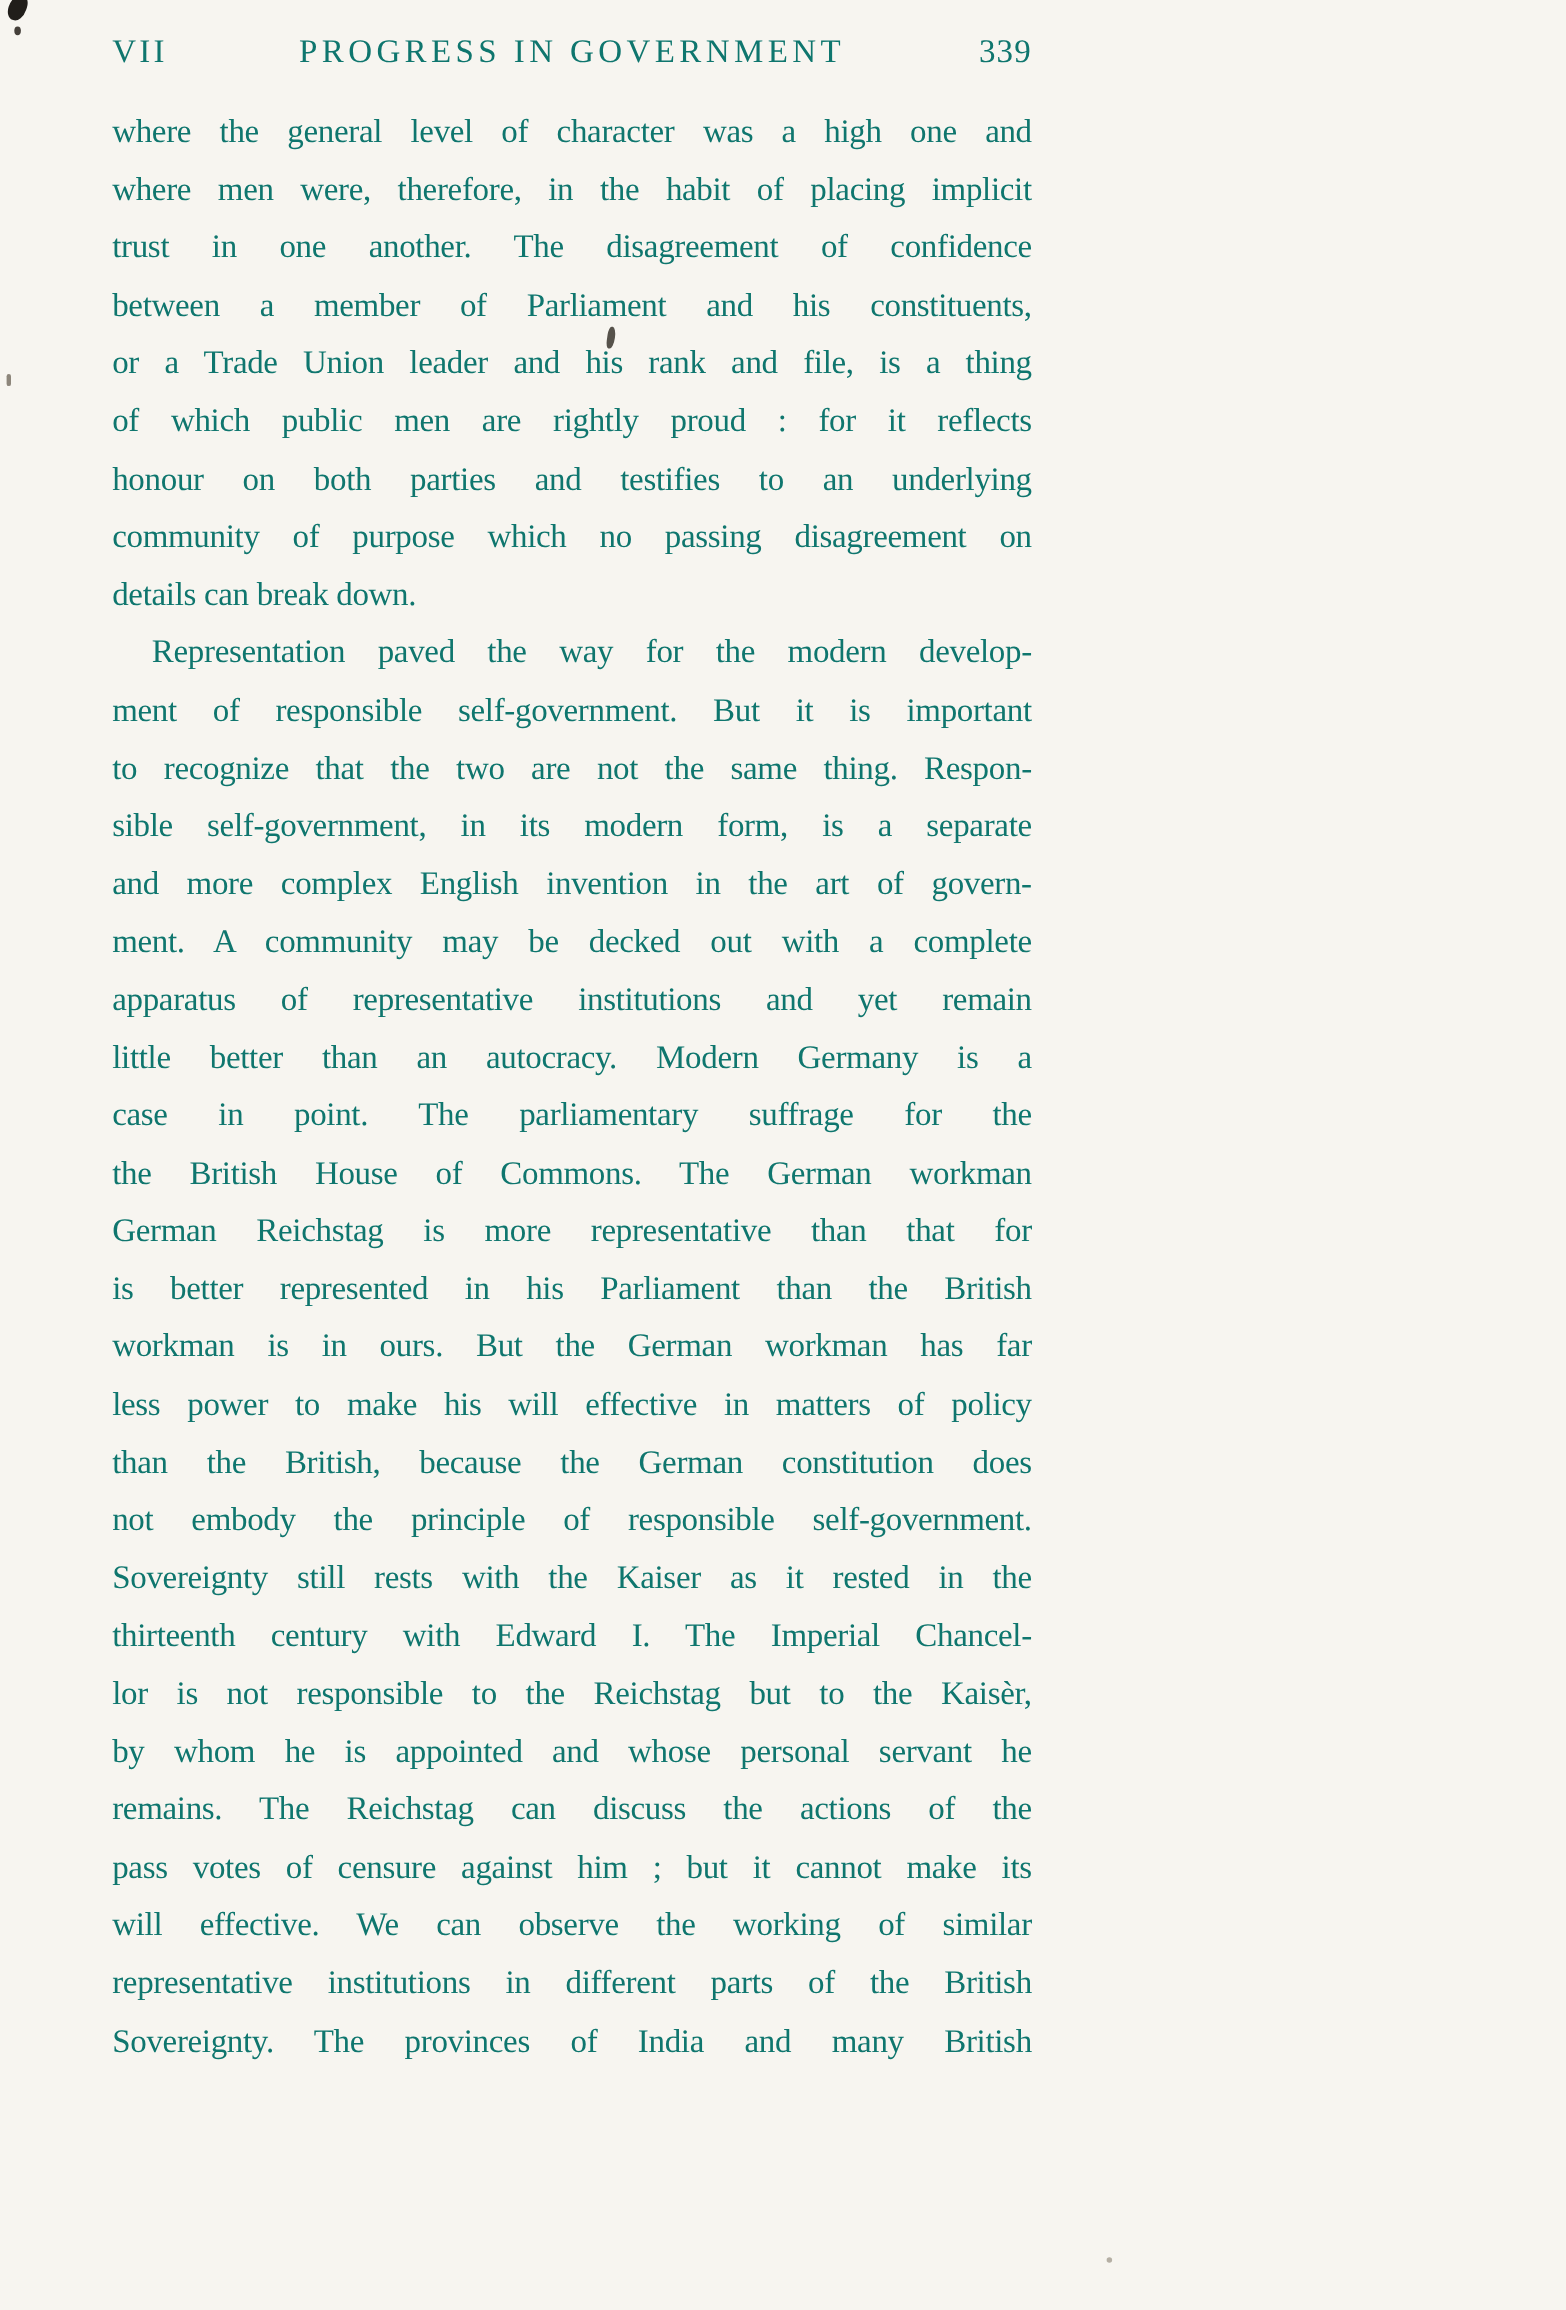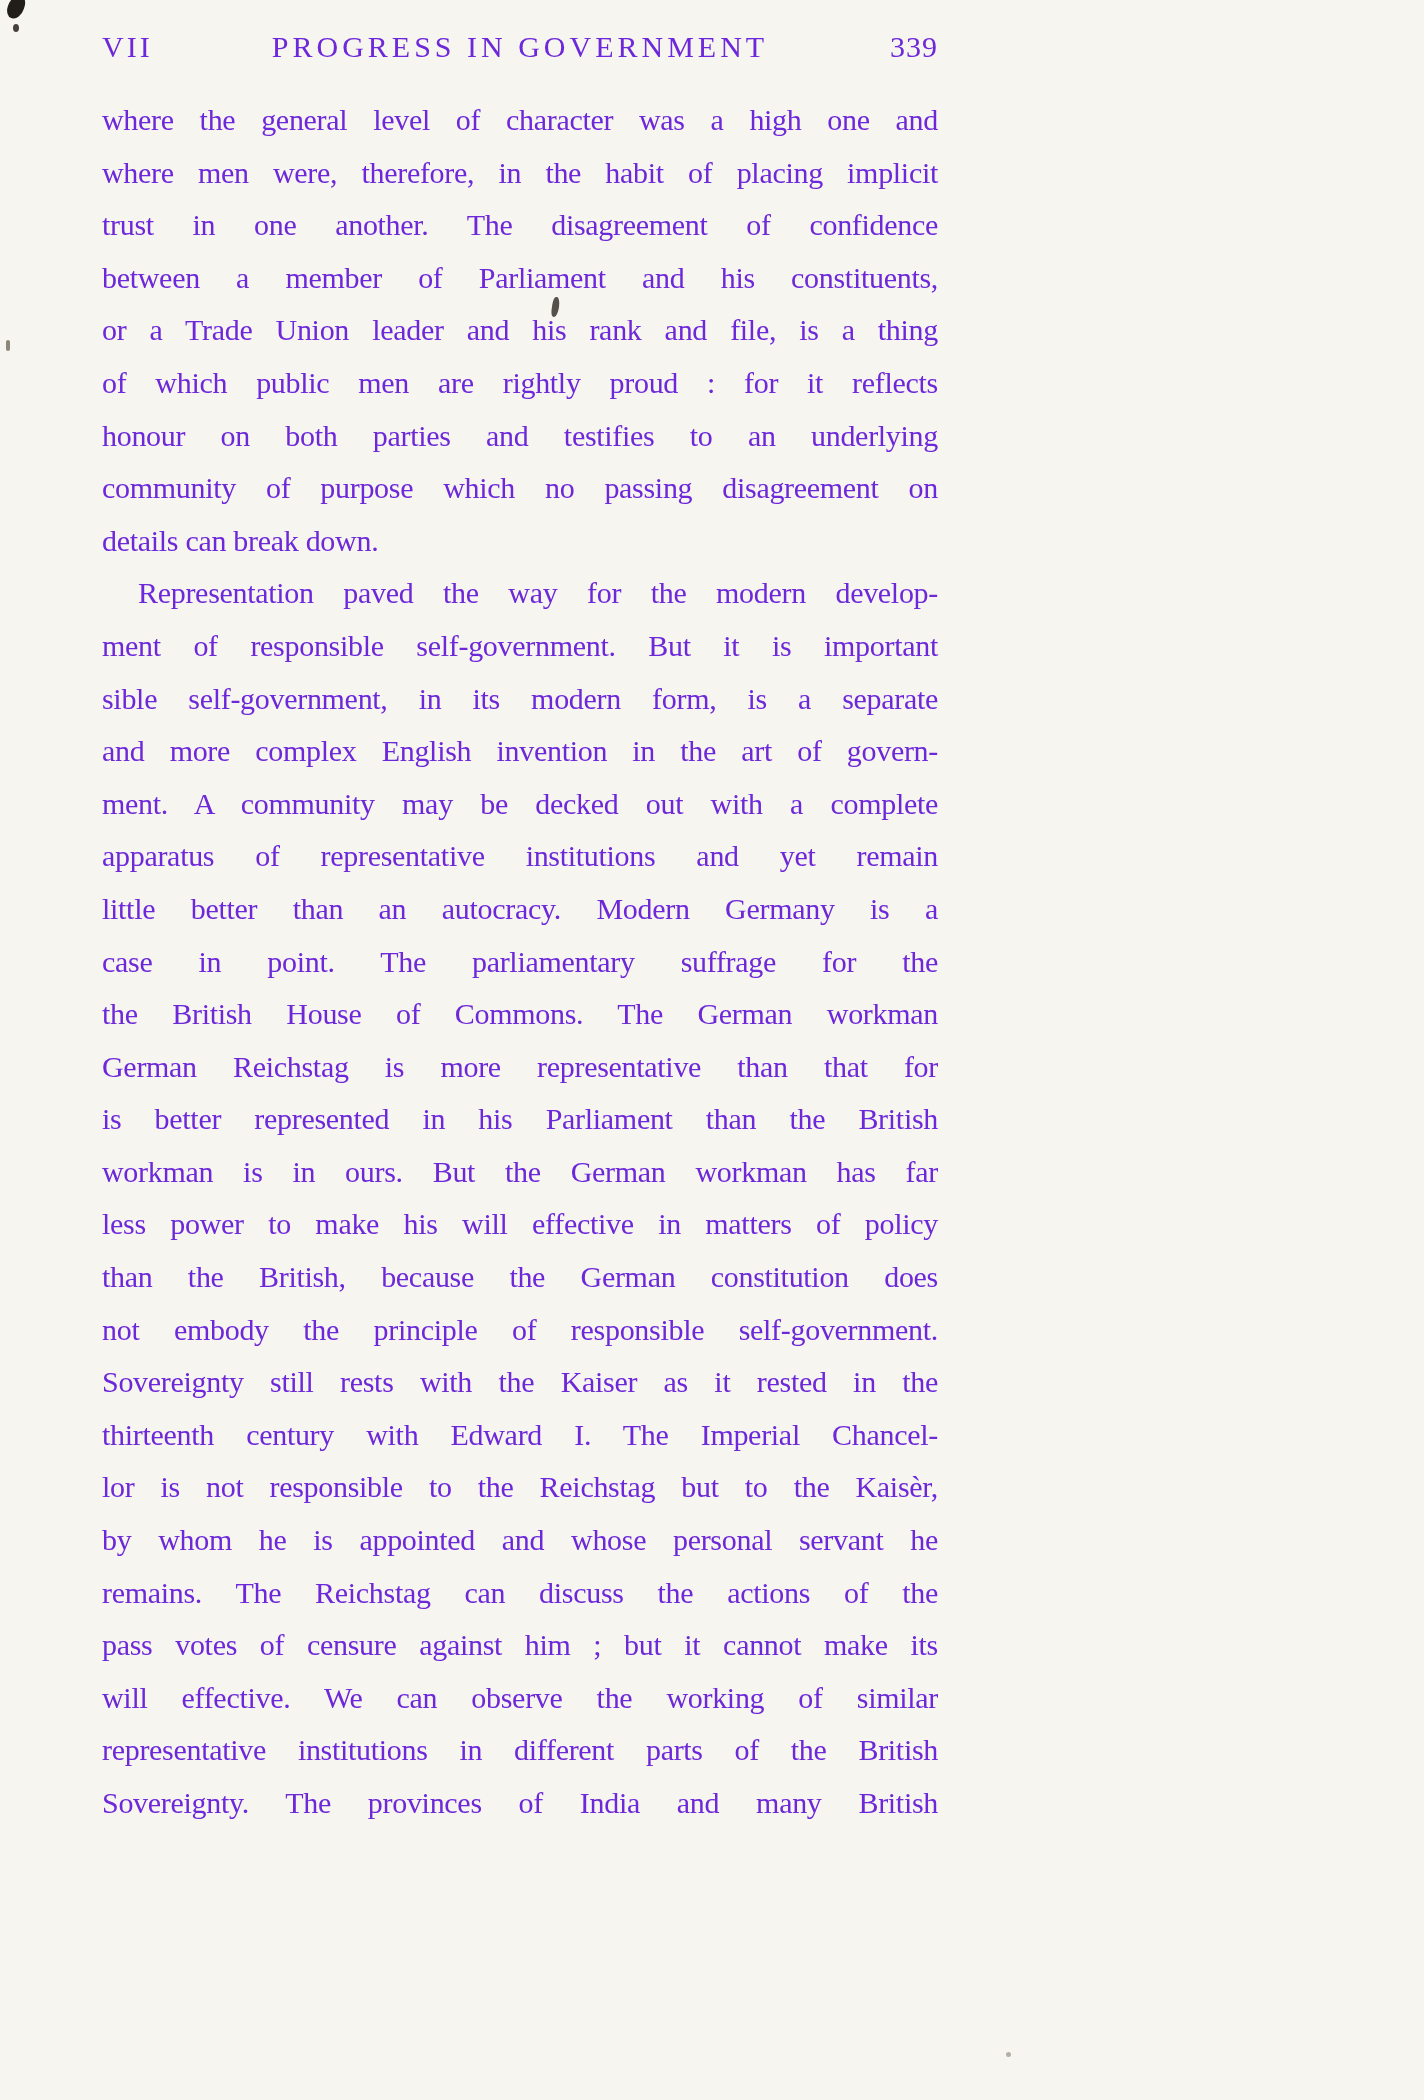--- a/index.html
+++ b/index.html
@@ -6,21 +6,21 @@
     margin: 0;
     padding: 0;
     background: #f7f5f0;
   }
   .page {
     position: relative;
     width: 1424px;
     height: 2100px;
     background: #f7f5f0;
     font-family: "Liberation Serif", "DejaVu Serif", serif;
-    color: #6d28d9;
+    color: #0f766e;
     overflow: hidden;
   }
   
   .running-header {
     position: absolute;
     left: 102px;
     top: 28px;
     width: 836px;
     display: grid;
     grid-template-columns: 1fr auto 1fr;
@@ -140,20 +140,21 @@
         <div class="line">between a member of Parliament and his constituents,</div>
         <div class="line">or a Trade Union leader and his rank and file, is a thing</div>
         <div class="line">of which public men are rightly proud :  for it reflects</div>
         <div class="line">honour on both parties and testifies to an underlying</div>
         <div class="line">community of purpose which no passing disagreement on</div>
         <div class="line last">details can break down.</div>
       </div>
       <div class="paragraph">
         <div class="line indent">Representation paved the way for the modern develop-</div>
         <div class="line">ment of responsible self-government.  But it is important</div>
+        <div class="line">to recognize that the two are not the same thing.  Respon-</div>
         <div class="line">sible self-government, in its modern form, is a separate</div>
         <div class="line">and more complex English invention in the art of govern-</div>
         <div class="line">ment.  A community may be decked out with a complete</div>
         <div class="line">apparatus of representative institutions and yet remain</div>
         <div class="line">little better than an autocracy.  Modern Germany is a</div>
         <div class="line">case in point.  The parliamentary suffrage for the</div>
         <div class="line">the British House of Commons.  The German workman</div>
         <div class="line">German Reichstag is more representative than that for</div>
         <div class="line">is better represented in his Parliament than the British</div>
         <div class="line">workman is in ours.  But the German workman has far</div>

